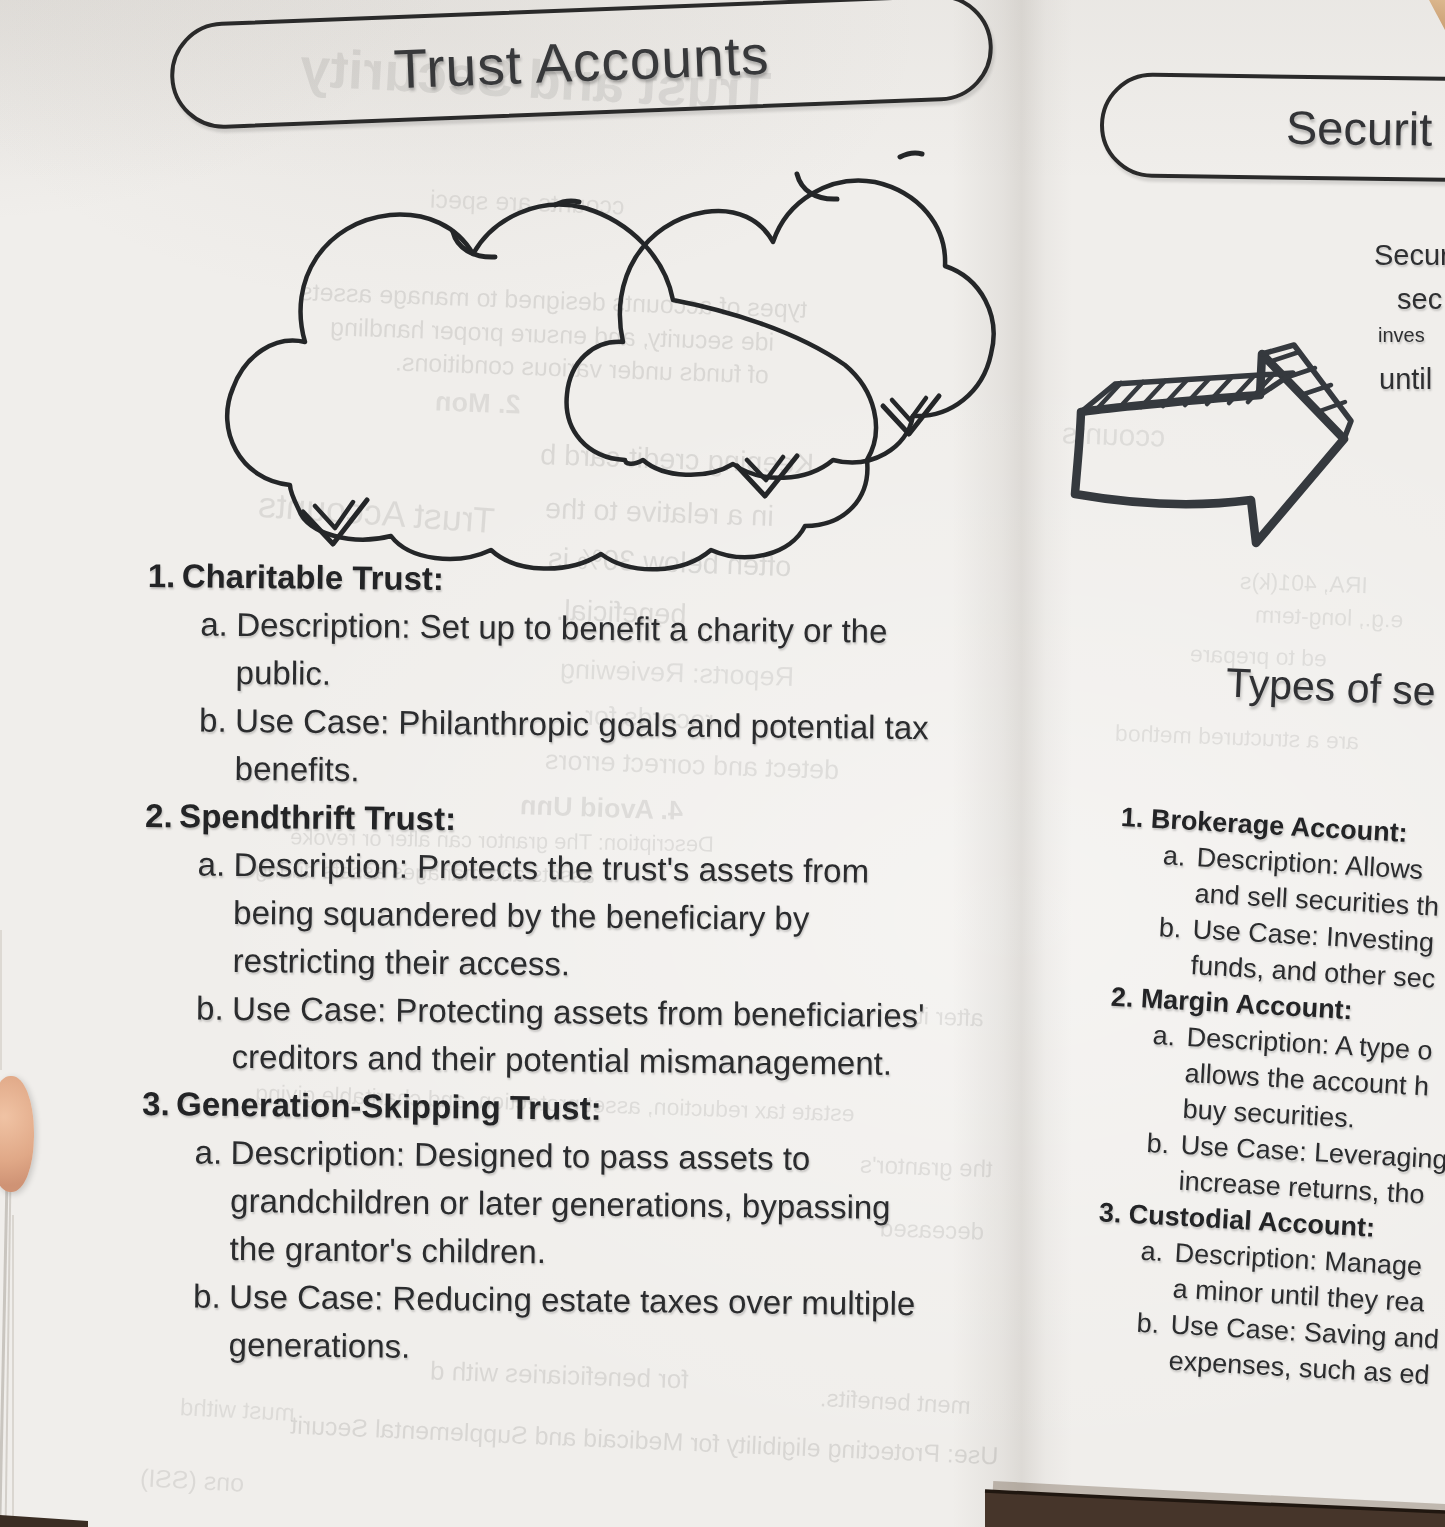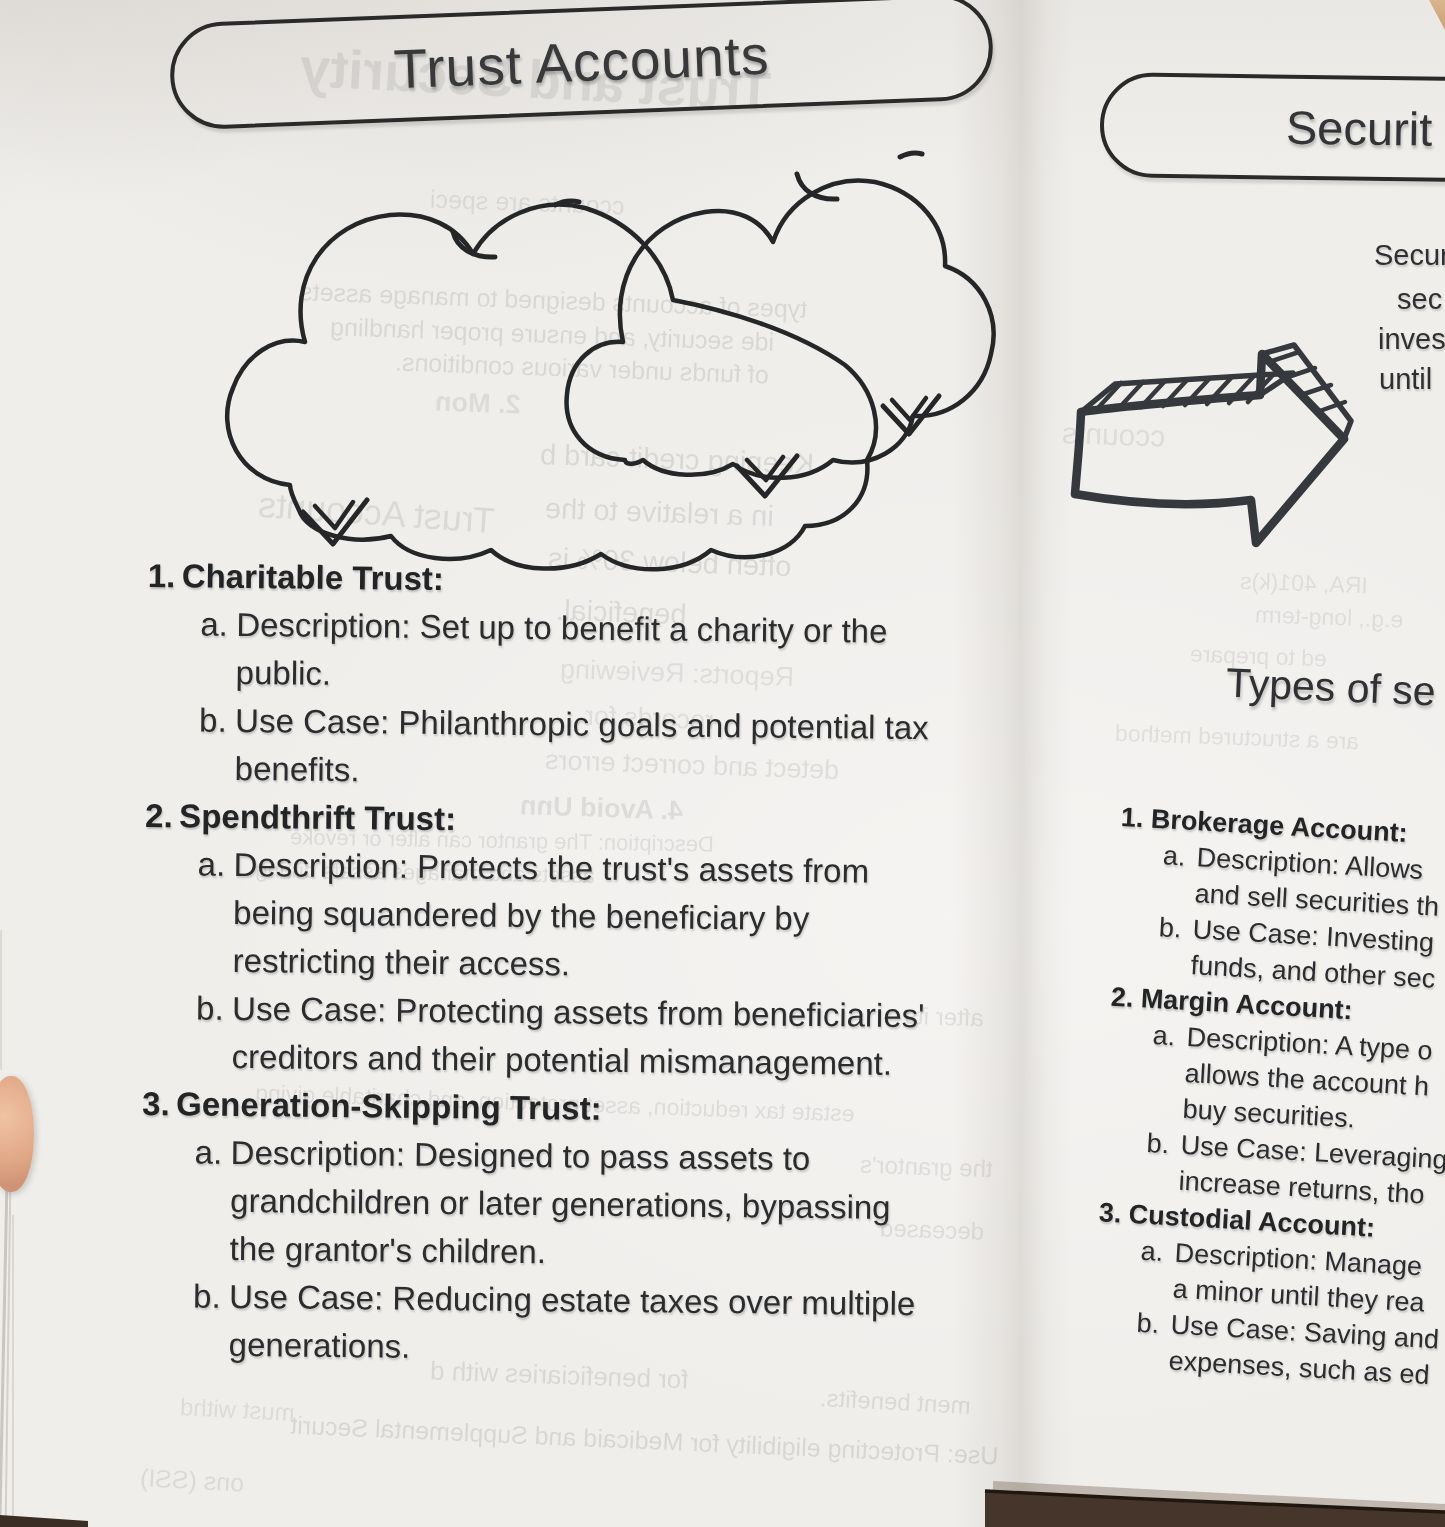--- a/index.html
+++ b/index.html
@@ -65,21 +65,21 @@
 </head>
 <body>
 
 <div class="photo">
   <div class="shade"></div>
   <div class="gutter"></div>
 
   <div id="fragment-layer">
       <span class="frag darkink" style="left: 1374px; top: 241px; font-size: 29px; transform: rotate(0deg);">Secur</span>
       <span class="frag darkink" style="left: 1397px; top: 285px; font-size: 29px; transform: rotate(0deg);">sec</span>
-      <span class="frag darkink" style="left: 1378px; top: 325px; font-size: 29px; transform: rotate(0deg);">inves</span>
+      <span class="frag darkink" style="left: 1378px; top: 325px; font-size: 20px; transform: rotate(0deg);">inves</span>
       <span class="frag darkink" style="left: 1379px; top: 365px; font-size: 29px; transform: rotate(0deg);">until</span>
       <span class="frag bleed" style="left: 300px; top: 52px; font-size: 54px; opacity: 0.1; font-weight: 700; transform: scaleX(-1) rotate(-3deg);">Trust and Security</span>
       <span class="frag bleed" style="left: 430px; top: 190px; font-size: 25px; opacity: 0.1; transform: scaleX(-1) rotate(-2deg);">ccounts are speci</span>
       <span class="frag bleed" style="left: 300px; top: 288px; font-size: 25px; opacity: 0.12; transform: scaleX(-1) rotate(-2deg);">types of accounts designed to manage assets</span>
       <span class="frag bleed" style="left: 330px; top: 322px; font-size: 25px; opacity: 0.12; transform: scaleX(-1) rotate(-2deg);">ide security, and ensure proper handling</span>
       <span class="frag bleed" style="left: 395px; top: 356px; font-size: 25px; opacity: 0.12; transform: scaleX(-1) rotate(-2deg);">of funds under various conditions.</span>
       <span class="frag bleed" style="left: 435px; top: 390px; font-size: 27px; opacity: 0.1; font-weight: 700; transform: scaleX(-1) rotate(-2deg);">2. Mon</span>
       <span class="frag bleed" style="left: 540px; top: 445px; font-size: 29px; opacity: 0.12; transform: scaleX(-1) rotate(-2deg);">Keeping credit card b</span>
       <span class="frag bleed" style="left: 545px; top: 498px; font-size: 29px; opacity: 0.12; transform: scaleX(-1) rotate(-2deg);">in a relative to the</span>
       <span class="frag bleed" style="left: 548px; top: 548px; font-size: 29px; opacity: 0.13; transform: scaleX(-1) rotate(-2deg);">often below 30% is</span>

